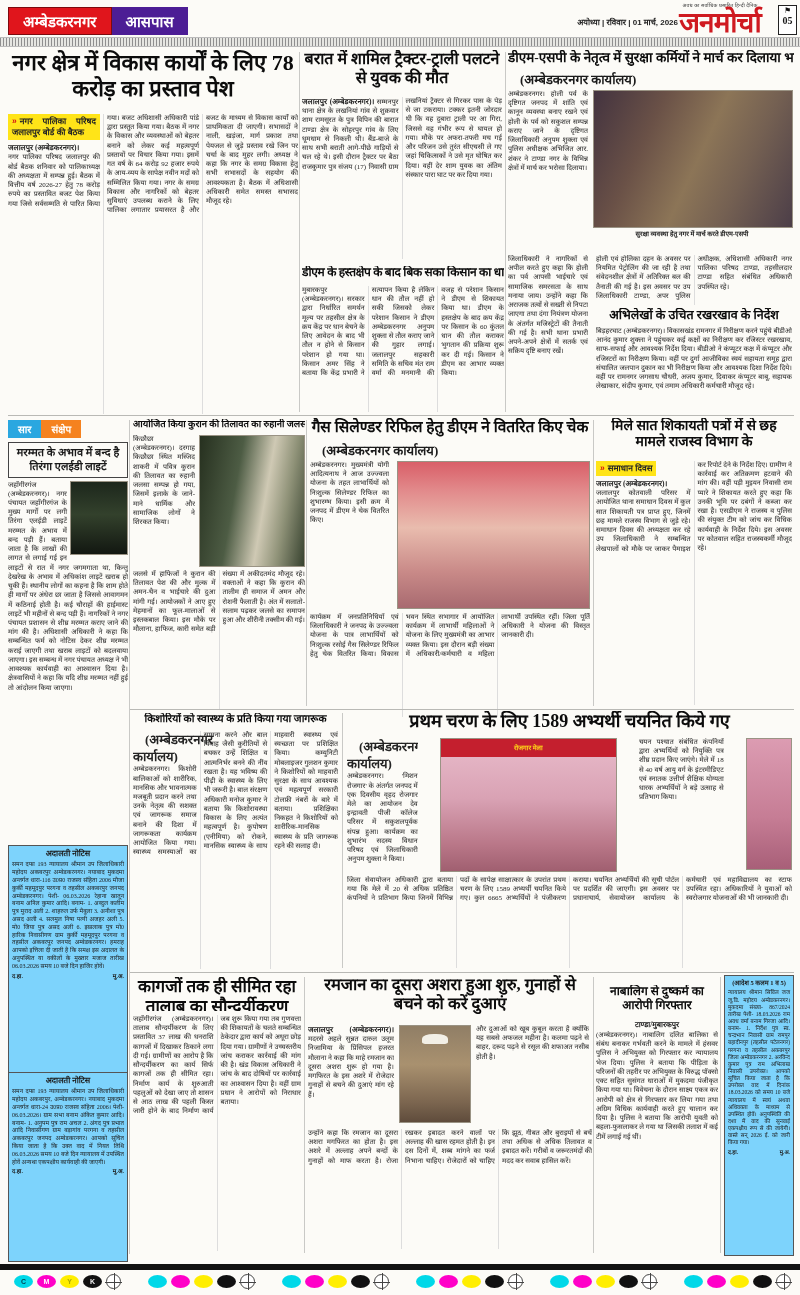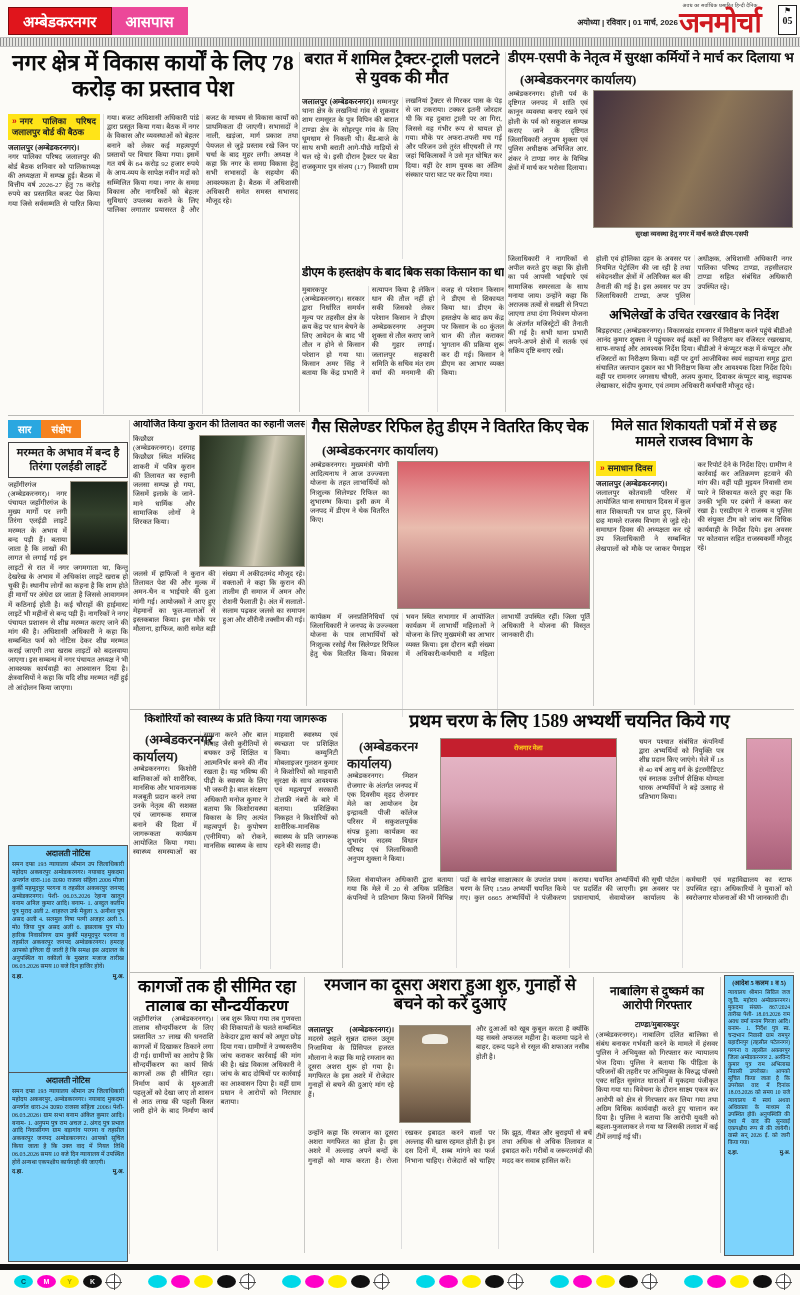--- a/index.html
+++ b/index.html
@@ -4,21 +4,21 @@
 <style>
   html,body{margin:0;padding:0;background:#e8e8e4;}
   .page{position:relative;width:800px;height:1295px;background:#fcfbf7;margin:0 auto;
         font-family:"Liberation Serif",serif;color:#1b1b1b;overflow:hidden;}
   .abs{position:absolute;}
   
   .hdr-badges{position:absolute;left:8px;top:7px;display:flex;height:28px;}
   .badge{display:flex;align-items:center;padding:0 14px;font-weight:bold;font-size:15px;color:#fff;
          font-family:"Liberation Sans",sans-serif;}
   .badge.red{background:#e0151c;border:1px solid #7d0a0e;}
-  .badge.black{background:#ec4899;}
+  .badge.black{background:#4c1d95;}
   .edition{position:absolute;left:560px;top:16px;width:118px;font-size:8px;font-weight:bold;color:#222;
            text-align:right;font-family:"Liberation Sans",sans-serif;}
   .masthead{position:absolute;left:664px;top:2px;width:112px;text-align:center;}
   .masthead .tag{font-size:5px;color:#333;letter-spacing:.2px;white-space:nowrap;overflow:hidden;}
   .masthead .name{font-size:28px;line-height:30px;font-weight:bold;color:#cf1a20;letter-spacing:-1px;}
   .pagebox{position:absolute;left:778px;top:5px;width:17px;height:28px;border:1px solid #222;background:#fff;
            text-align:center;}
   .pagebox .flag{font-size:8px;line-height:9px;display:block;color:#111;}
   .pagebox .num{font-size:10px;font-weight:bold;line-height:12px;display:block;}
   .hatch{position:absolute;left:0;top:37px;width:800px;height:8px;

